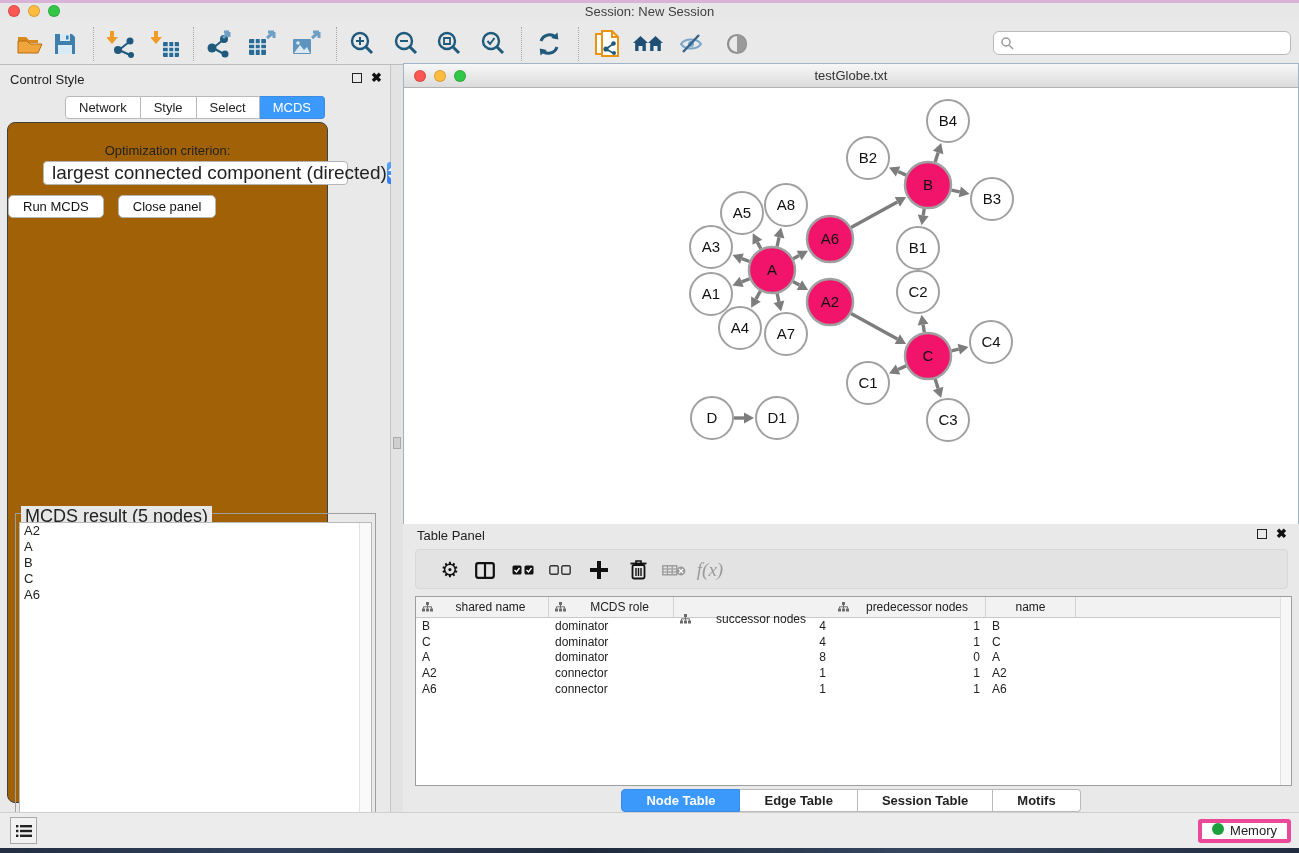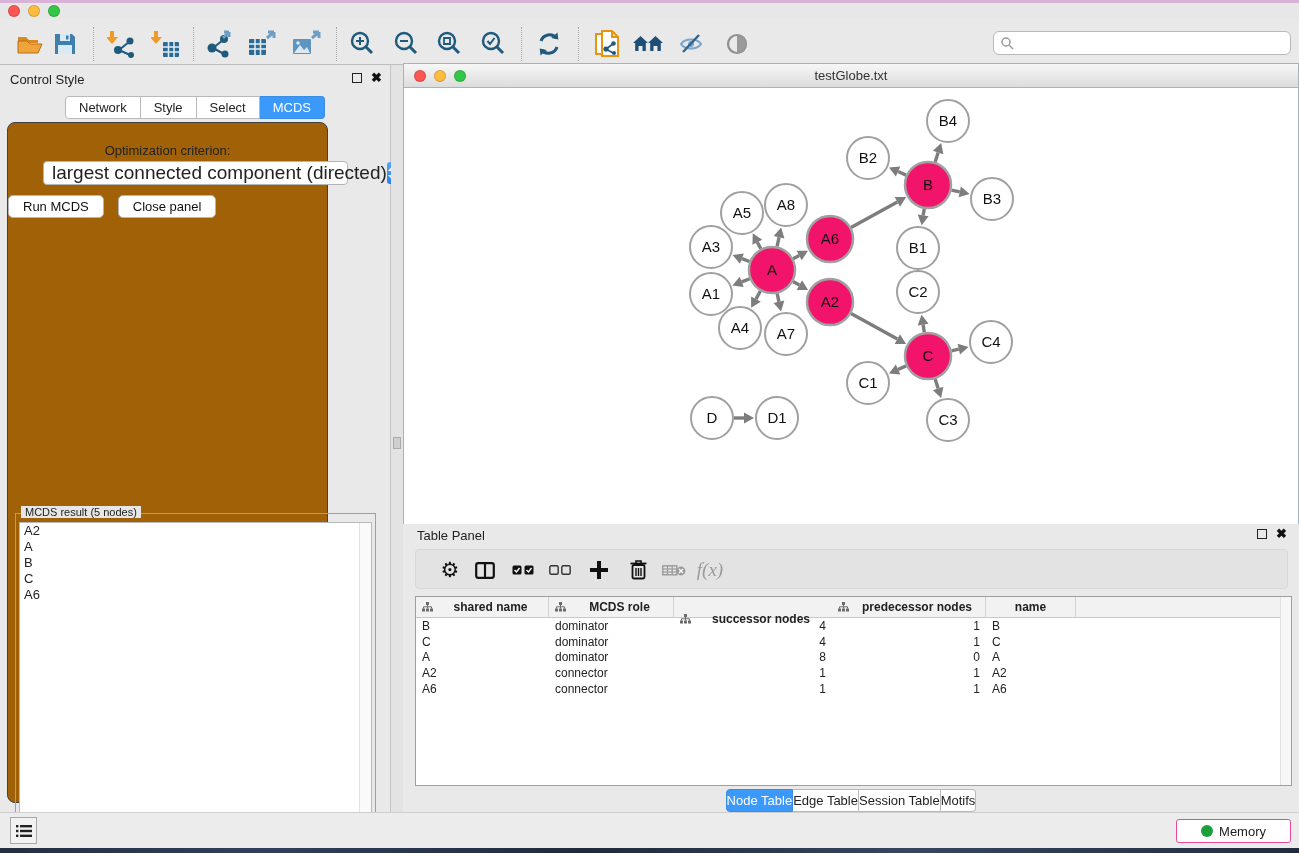--- a/index.html
+++ b/index.html
@@ -56,21 +56,21 @@
     align-items:center; justify-content:center; color:#fff; }
   .stepper svg { display:block; }
   .cp-buttons { position:absolute; left:0; right:0; top:72px; display:flex;
     justify-content:flex-start; gap:14px; }
   .push-btn { background:#fff; border:1px solid #b5b5b5; border-radius:5px;
     font-size:13px; padding:3px 14px; color:#111; }
 
   #mcds-group { position:absolute; left:7px; top:390px; width:361px; height:340px;
     border:1px solid #9f9f9f; }
   #mcds-legend { position:absolute; left:5px; top:-8px; background:#e7e7e7;
-    padding:0 4px; font-size:11px; }
+    padding:0 4px; font-size:18px; }
   #mcds-list { position:absolute; left:3px; top:8px; right:3px; bottom:3px;
     background:#fff; border:1px solid #b9b9b9; overflow:hidden; }
   #mcds-list .item { font-size:13px; line-height:16px; padding-left:4px; }
   #mcds-list .scroll { position:absolute; right:0; top:0; bottom:0; width:12px;
     background:#fafafa; border-left:1px solid #e3e3e3; }
 
   
   #v-split { position:absolute; left:391px; top:65px; width:12px; height:747px; background:#e3e3e3; }
   #v-split .grip { position:absolute; left:2px; top:372px; width:8px; height:12px;
     background:#cfcfcf; border:1px solid #aaa; }
@@ -103,52 +103,53 @@
   .tp-icon { position:absolute; top:4px; width:32px; height:32px; display:flex;
     align-items:center; justify-content:center; }
   .gear-glyph { font-size:21px; color:#111; }
   .fx-glyph { font-family:"Liberation Serif", serif; font-style:italic; font-size:19px; color:#9a9a9a; }
 
   #node-table { position:absolute; left:12px; top:72px; width:877px; height:190px;
     background:#fff; border:1px solid #9e9e9e; overflow:hidden; }
   #table-header { display:flex; height:21px; background:#f2f2f2; border-bottom:1px solid #c9c9c9; }
   .th { display:flex; align-items:center; border-right:1px solid #d2d2d2; font-size:12px;
     color:#222; position:relative; }
-  .th .th-label { flex:1; text-align:center; padding:0 4px;font-weight:bold; }
+  .th .th-label { flex:1; text-align:center; padding:0 4px; }
   .th .th-ic { margin-left:6px; }
   .tr { display:flex; height:15.7px; align-items:center; }
   .td { font-size:12px; padding:0 6px; white-space:nowrap; overflow:hidden; }
   .td.num { text-align:right; }
   #node-table .scroll { position:absolute; right:0; top:0; bottom:0; width:11px;
     background:#f7f7f7; border-left:1px solid #e2e2e2; }
 
   #bottom-tabs { position:absolute; left:0; right:0; top:265px; display:flex; justify-content:center; }
-  #bottom-tabs .tab { padding:3px 0; }
+  #bottom-tabs .tab { padding:3px 24px;font-weight:bold; }
 
   
   #status-bar { position:absolute; left:0; top:812px; width:1299px; height:36px;
     background:#ececec; border-top:1px solid #cfcfcf; }
   #status-list-btn { position:absolute; left:10px; top:4px; width:27px; height:27px;
     background:#f2f2f2; border:1px solid #a8a8a8; display:flex; align-items:center; justify-content:center; }
   #memory-btn { position:absolute; right:8px; top:6px; height:24px; background:#fff;
-    border:1px solid #ec4899; border-radius:3px; display:flex; align-items:center;
-    gap:6px; padding:0 24px; font-size:13px; }
+    border:4px solid #ec4899; border-radius:3px; display:flex; align-items:flex-start;
+    gap:6px; padding:0 10px; font-size:13px; }
   #memory-btn .dot { width:12px; height:12px; border-radius:50%; background:#1ba03c; }
   #wallpaper { position:absolute; left:0; top:848px; width:1299px; height:5px;
     background:linear-gradient(90deg,#232e42,#30405c 20%,#1f2a3d 45%,#35465f 70%,#222c40); }
 </style>
 </head>
 <body>
 
 <div id="titlebar">
   <div class="lights">
     <div class="light red"></div>
     <div class="light yellow"></div>
     <div class="light green"></div>
   </div>
+  <div class="title">Session: New Session</div>
 </div>
 
 <div id="toolbar">
   <div class="tb-icon" style="left:13px">
     <svg width="28" height="24" viewBox="0 0 28 24">
       <path d="M2 5h8l3 3h9v3H2z" fill="#d88a1e"></path>
       <path d="M2 21V9h9l3 3h12l-4 9z" fill="#f0a43c" stroke="#b86f10" stroke-width="1"></path>
     </svg>
   </div>
   <div class="tb-icon" style="left:48px">

